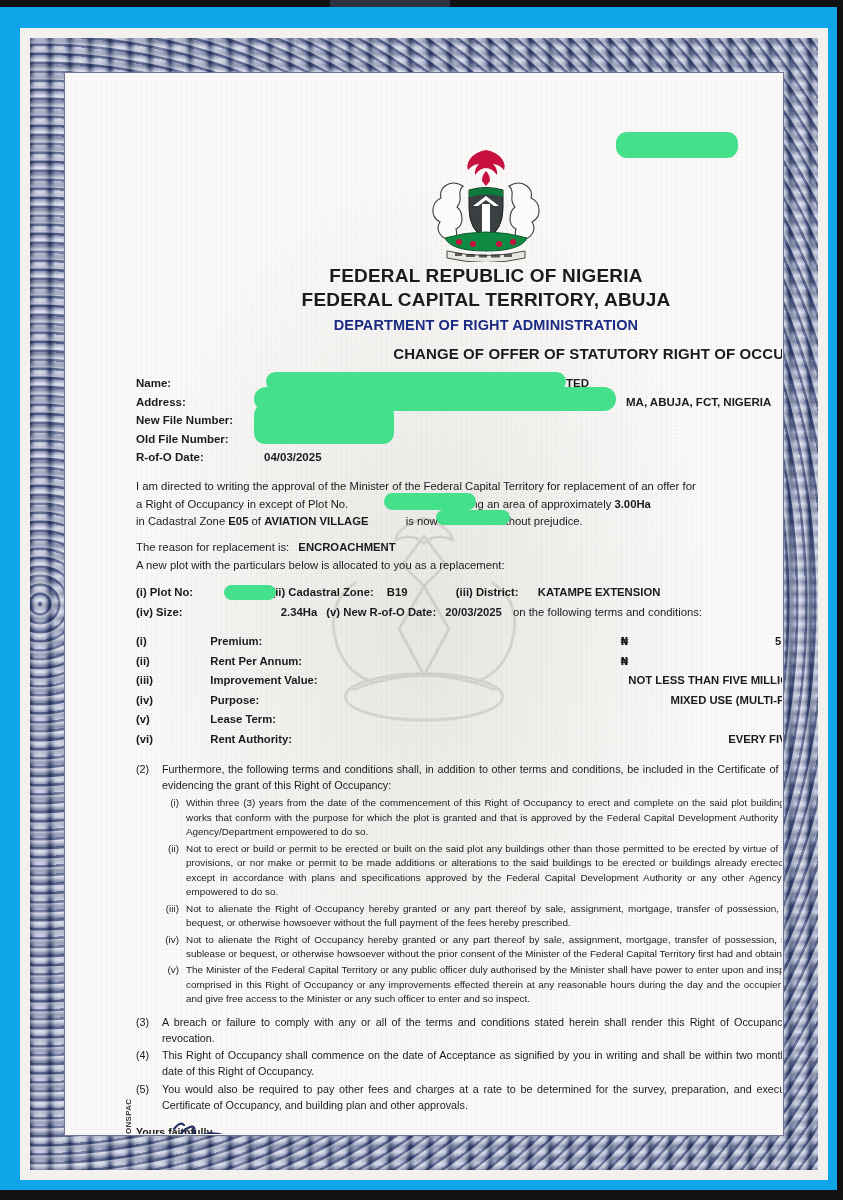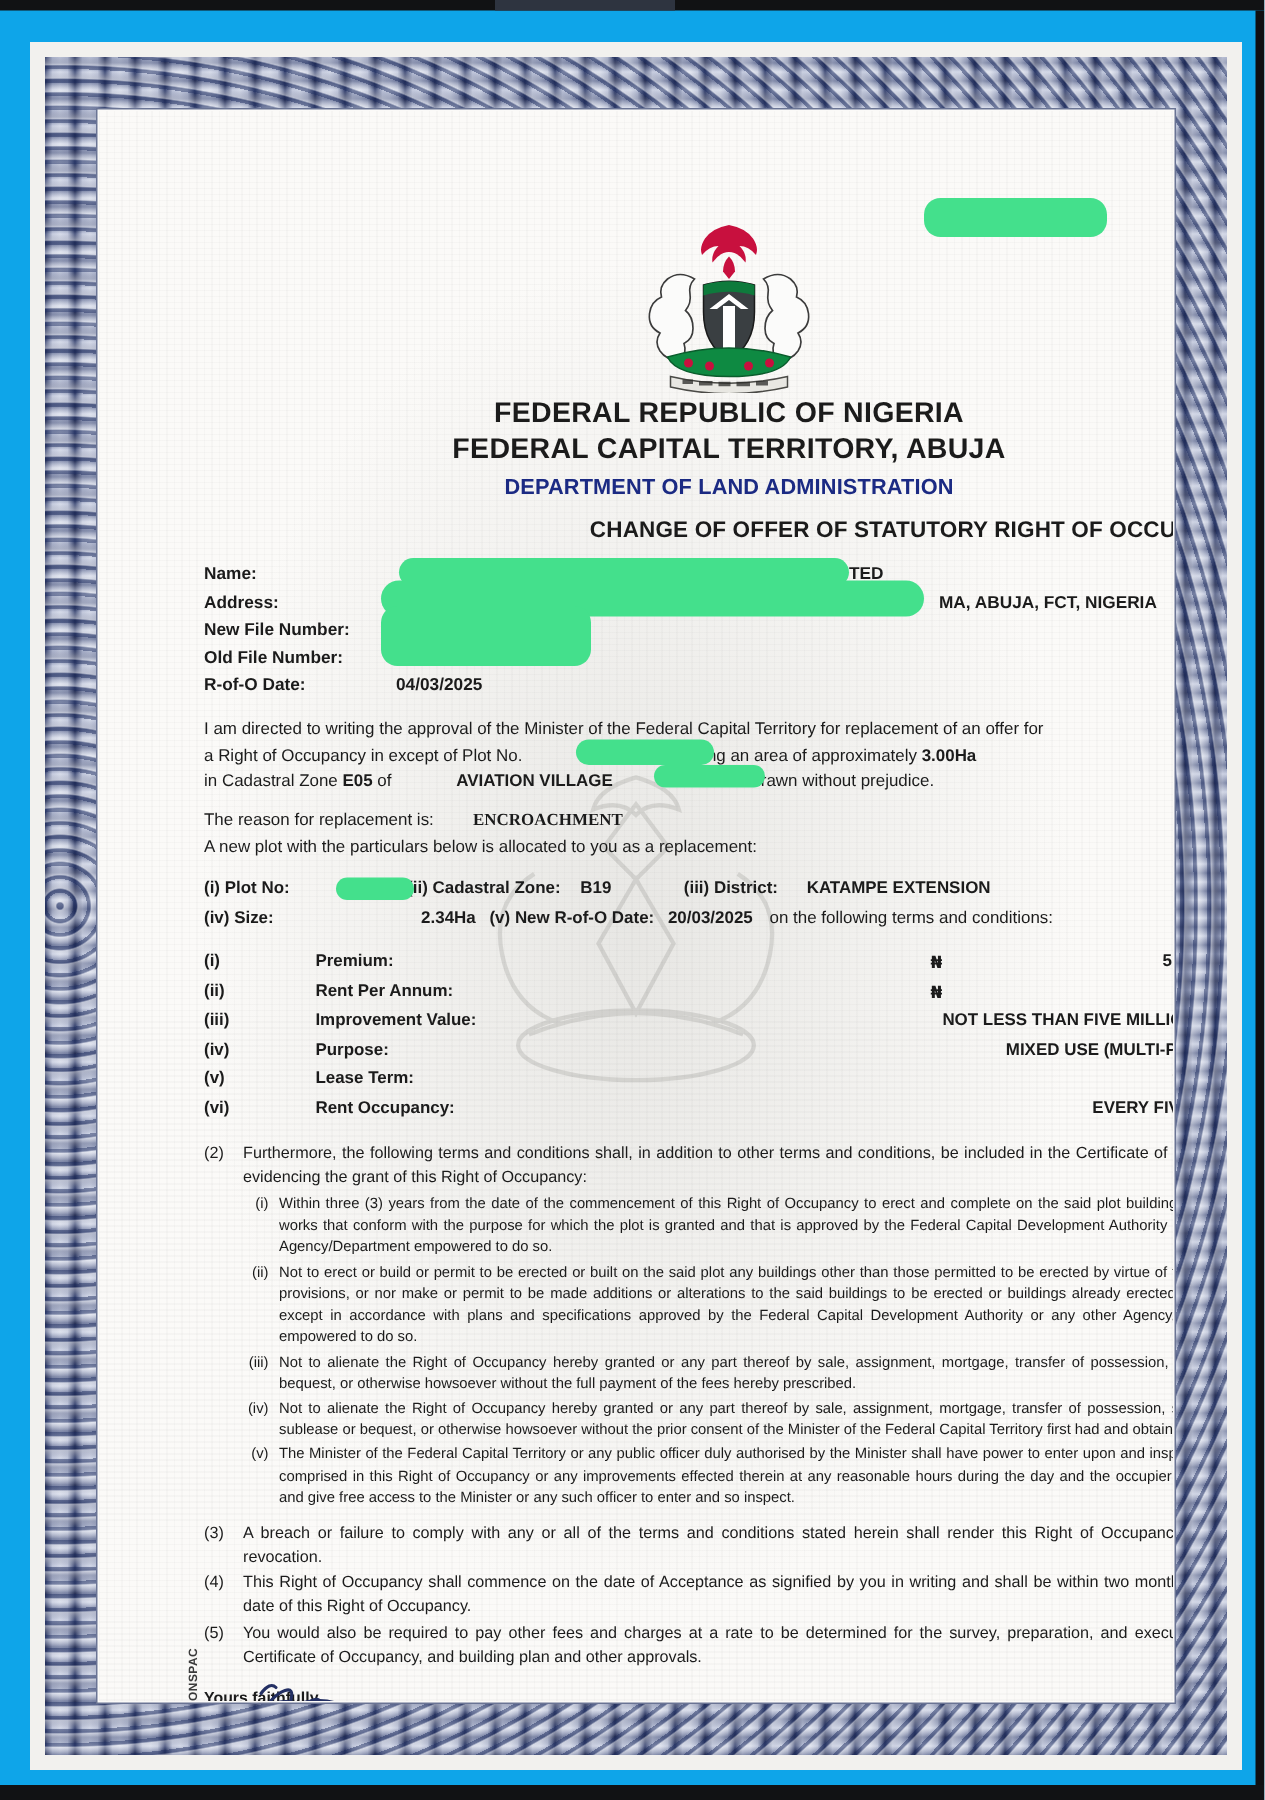--- a/index.html
+++ b/index.html
@@ -333,21 +333,21 @@
                 <rect x="55" y="108" width="9" height="3"></rect>
               <rect x="68" y="108.5" width="8" height="3"></rect>
                 <rect x="80" y="108.5" width="9" height="3"></rect>
               <rect x="93" y="108" width="8" height="3"></rect>
             </g>
           </svg>
         </div>
 
         <h1 class="t1">FEDERAL REPUBLIC OF NIGERIA</h1>
         <h1 class="t2">FEDERAL CAPITAL TERRITORY, ABUJA</h1>
-        <div class="t3">DEPARTMENT OF LAND ADMINISTRATION</div>
+        <div class="t3">DEPARTMENT OF RIGHT ADMINISTRATION</div>
         <div class="t4">CHANGE OF OFFER OF STATUTORY RIGHT OF OCCUPANCY</div>
 
         <div class="fields">
           <div class="redact-name"></div>
           <div class="redact-addr"></div>
           <div class="redact-file"></div>
 
           <div class="frow">
             <div class="flabel">Name:</div>
             <div class="fval" style="padding-left:302px;">TED</div>
@@ -384,29 +384,29 @@
             <span>a Right of Occupancy in except of Plot No.</span>
             <span style="display:inline-block;width:96px;"></span>
             <span>having an area of approximately</span>
             <b>3.00Ha</b>
           </div>
 
           <div>
             <span>in Cadastral Zone</span>
             <b>E05</b>
             <span>of</span>
-            <b style="margin-left:40px;">AVIATION VILLAGE</b>
+            <b style="">AVIATION VILLAGE</b>
             <span style="margin-left:34px;">is now withdrawn without prejudice.</span>
           </div>
         </div>
 
         <div class="reason">
           <div>
             <span>The reason for replacement is:</span>
-            <b style="margin-left:23px;font-family:Liberation Serif, serif;">ENCROACHMENT</b>
+            <b style="margin-left:6px;">ENCROACHMENT</b>
           </div>
           <div>A new plot with the particulars below is allocated to you as a replacement:</div>
         </div>
 
         <div class="plot-lines">
           <div class="redact-plotno"></div>
 
           <div>
             <span>(i)   Plot No:</span>
             <span style="display:inline-block;width:72px;"></span>
@@ -454,21 +454,21 @@
             <td class="tval">MIXED USE (MULTI-PURPOSE)</td>
           </tr>
           <tr>
             <td class="tnum">(v)</td>
             <td class="tlabel">Lease Term:</td>
             <td class="tnaira"></td>
             <td class="tval">99  YEARS</td>
           </tr>
           <tr>
             <td class="tnum">(vi)</td>
-            <td class="tlabel">Rent Occupancy:</td>
+            <td class="tlabel">Rent Authority:</td>
             <td class="tnaira"></td>
             <td class="tval">EVERY FIVE YEARS</td>
           </tr>
         </tbody>
           </table>
 
         <div class="clause-block">
           <div class="clause">
             <div class="cnum">(2)</div>
             <div class="ctext">Furthermore, the following terms and conditions shall, in addition to other terms and conditions, be included in the Certificate of Occupancy evidencing the grant of this Right of Occupancy:</div>

